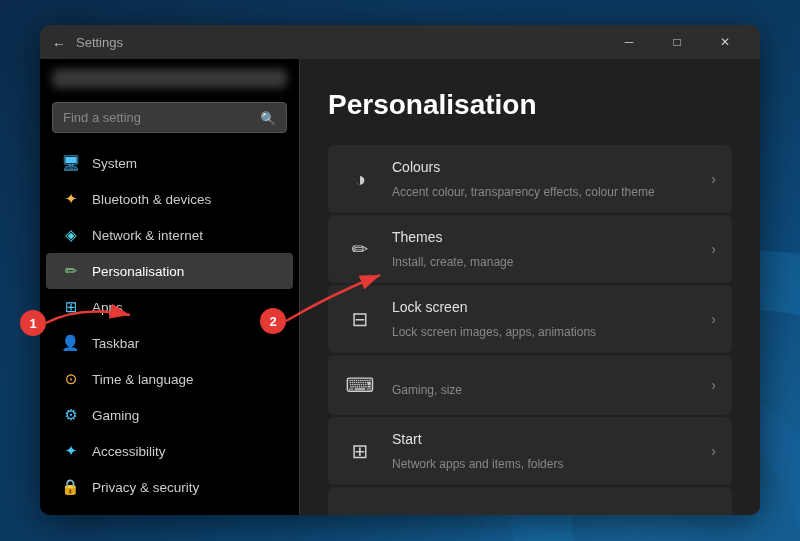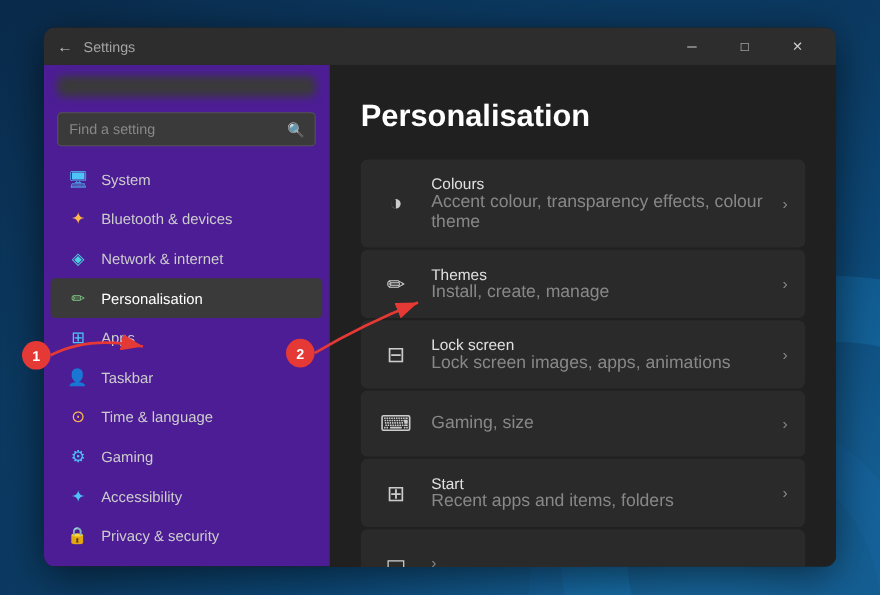--- a/index.html
+++ b/index.html
@@ -58,21 +58,21 @@
       cursor: pointer;
       border-radius: 4px;
     }
     .content {
       display: flex;
       flex: 1;
       overflow: hidden;
     }
     .sidebar {
       width: 260px;
-      background: #4c1d95;
+      background: #000000;
       display: flex;
       flex-direction: column;
       padding: 10px 0;
       flex-shrink: 0;
       border-right: 1px solid #333;
     }
     .sidebar-profile {
       height: 50px;
       margin: 0 12px 10px 12px;
       background: #3a3a3a;
@@ -174,22 +174,22 @@
     .settings-item-text {
       flex: 1;
     }
     .settings-item-title {
       color: #e0e0e0;
       font-size: 14px;
       font-weight: 500;
     }
     .settings-item-desc {
       color: #888;
-      font-size: 16px;
-      margin-top: 0;
+      font-size: 12px;
+      margin-top: 10px;
     }
     .settings-item-chevron {
       color: #888;
       font-size: 14px;
     }
     .annotation-badge {
       position: absolute;
       width: 26px;
       height: 26px;
       border-radius: 50%;
@@ -328,21 +328,21 @@
     <div class="settings-item-icon">⌨</div>
     <div class="settings-item-text">
       <div class="settings-item-desc">Gaming, size</div>
     </div>
     <span class="settings-item-chevron">›</span>
   </div>
               <div class="settings-item">
     <div class="settings-item-icon">⊞</div>
     <div class="settings-item-text">
       <div class="settings-item-title">Start</div>
-      <div class="settings-item-desc">Recent apps and items, folders</div>
+      <div class="settings-item-desc">Network apps and items, folders</div>
     </div>
     <span class="settings-item-chevron">›</span>
   </div>
               <div class="settings-item">
     <div class="settings-item-icon">▭</div>
     <span class="settings-item-chevron">›</span>
   </div>
             </div>
         </div>
       </div>

